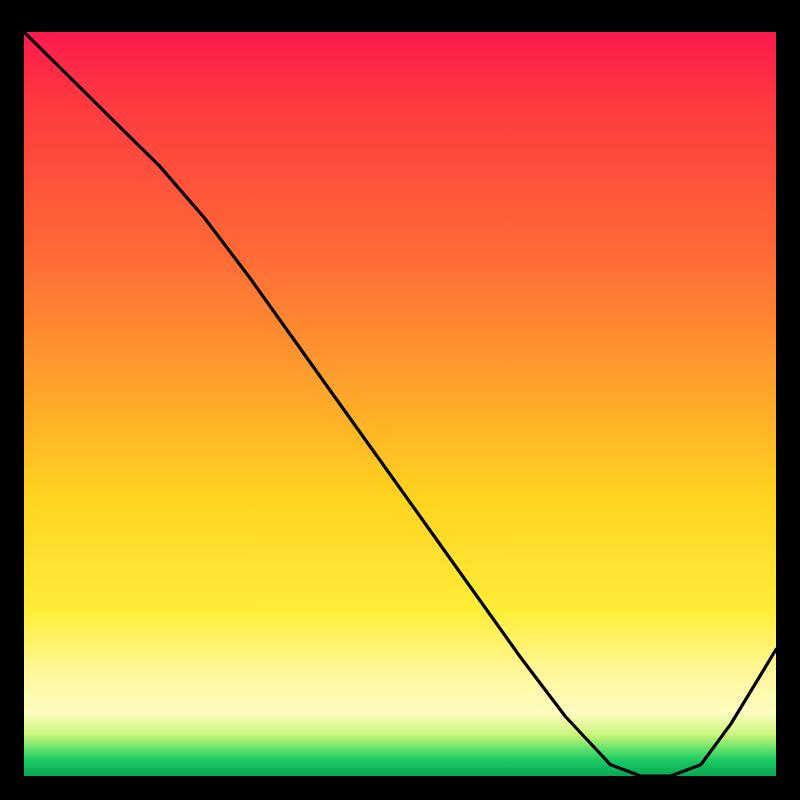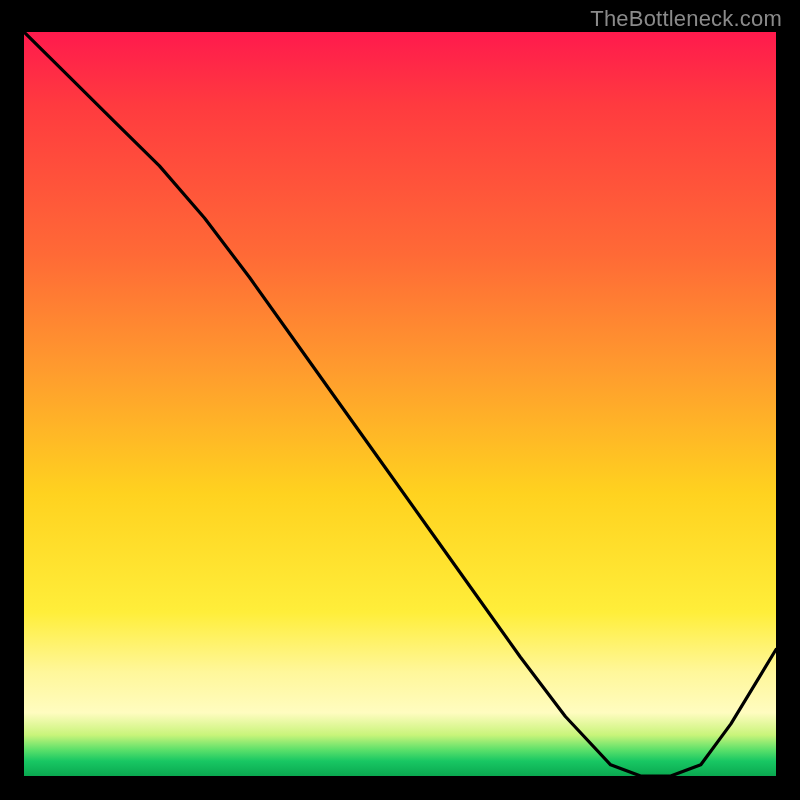--- a/index.html
+++ b/index.html
@@ -71,21 +71,20 @@
     letter-spacing: 0px;
     white-space: nowrap;
     transform: scaleX(1.02);
   }
 </style>
 </head>
 <body>
 
 <div class="wrapper">
 
-  <div class="attribution">TheBottleneck.com</div>
 
   <div class="plot-outer">
     <div class="plot-inner"></div>
 
     <svg class="curve" viewBox="0 0 752 744" preserveAspectRatio="none">
       <path id="curve-path" fill="none" stroke="#000" stroke-width="3.2" stroke-linejoin="round" stroke-linecap="round" d="M 0.0 0.0 L 45.1 44.6 L 90.2 89.3 L 135.4 133.9 L 180.5 186.0 L 225.6 245.5 L 270.7 308.8 L 315.8 372.0 L 361.0 435.2 L 406.1 498.5 L 451.2 561.7 L 496.3 625.0 L 541.4 684.5 L 586.6 732.8 L 616.6 744.0 L 646.7 744.0 L 676.8 732.8 L 706.9 691.9 L 752.0 617.5"></path>
     </svg>
 
     <div id="baseline-label" class="baseline-label" style="left: 585.68px; top: 730px;"></div>
   </div>

